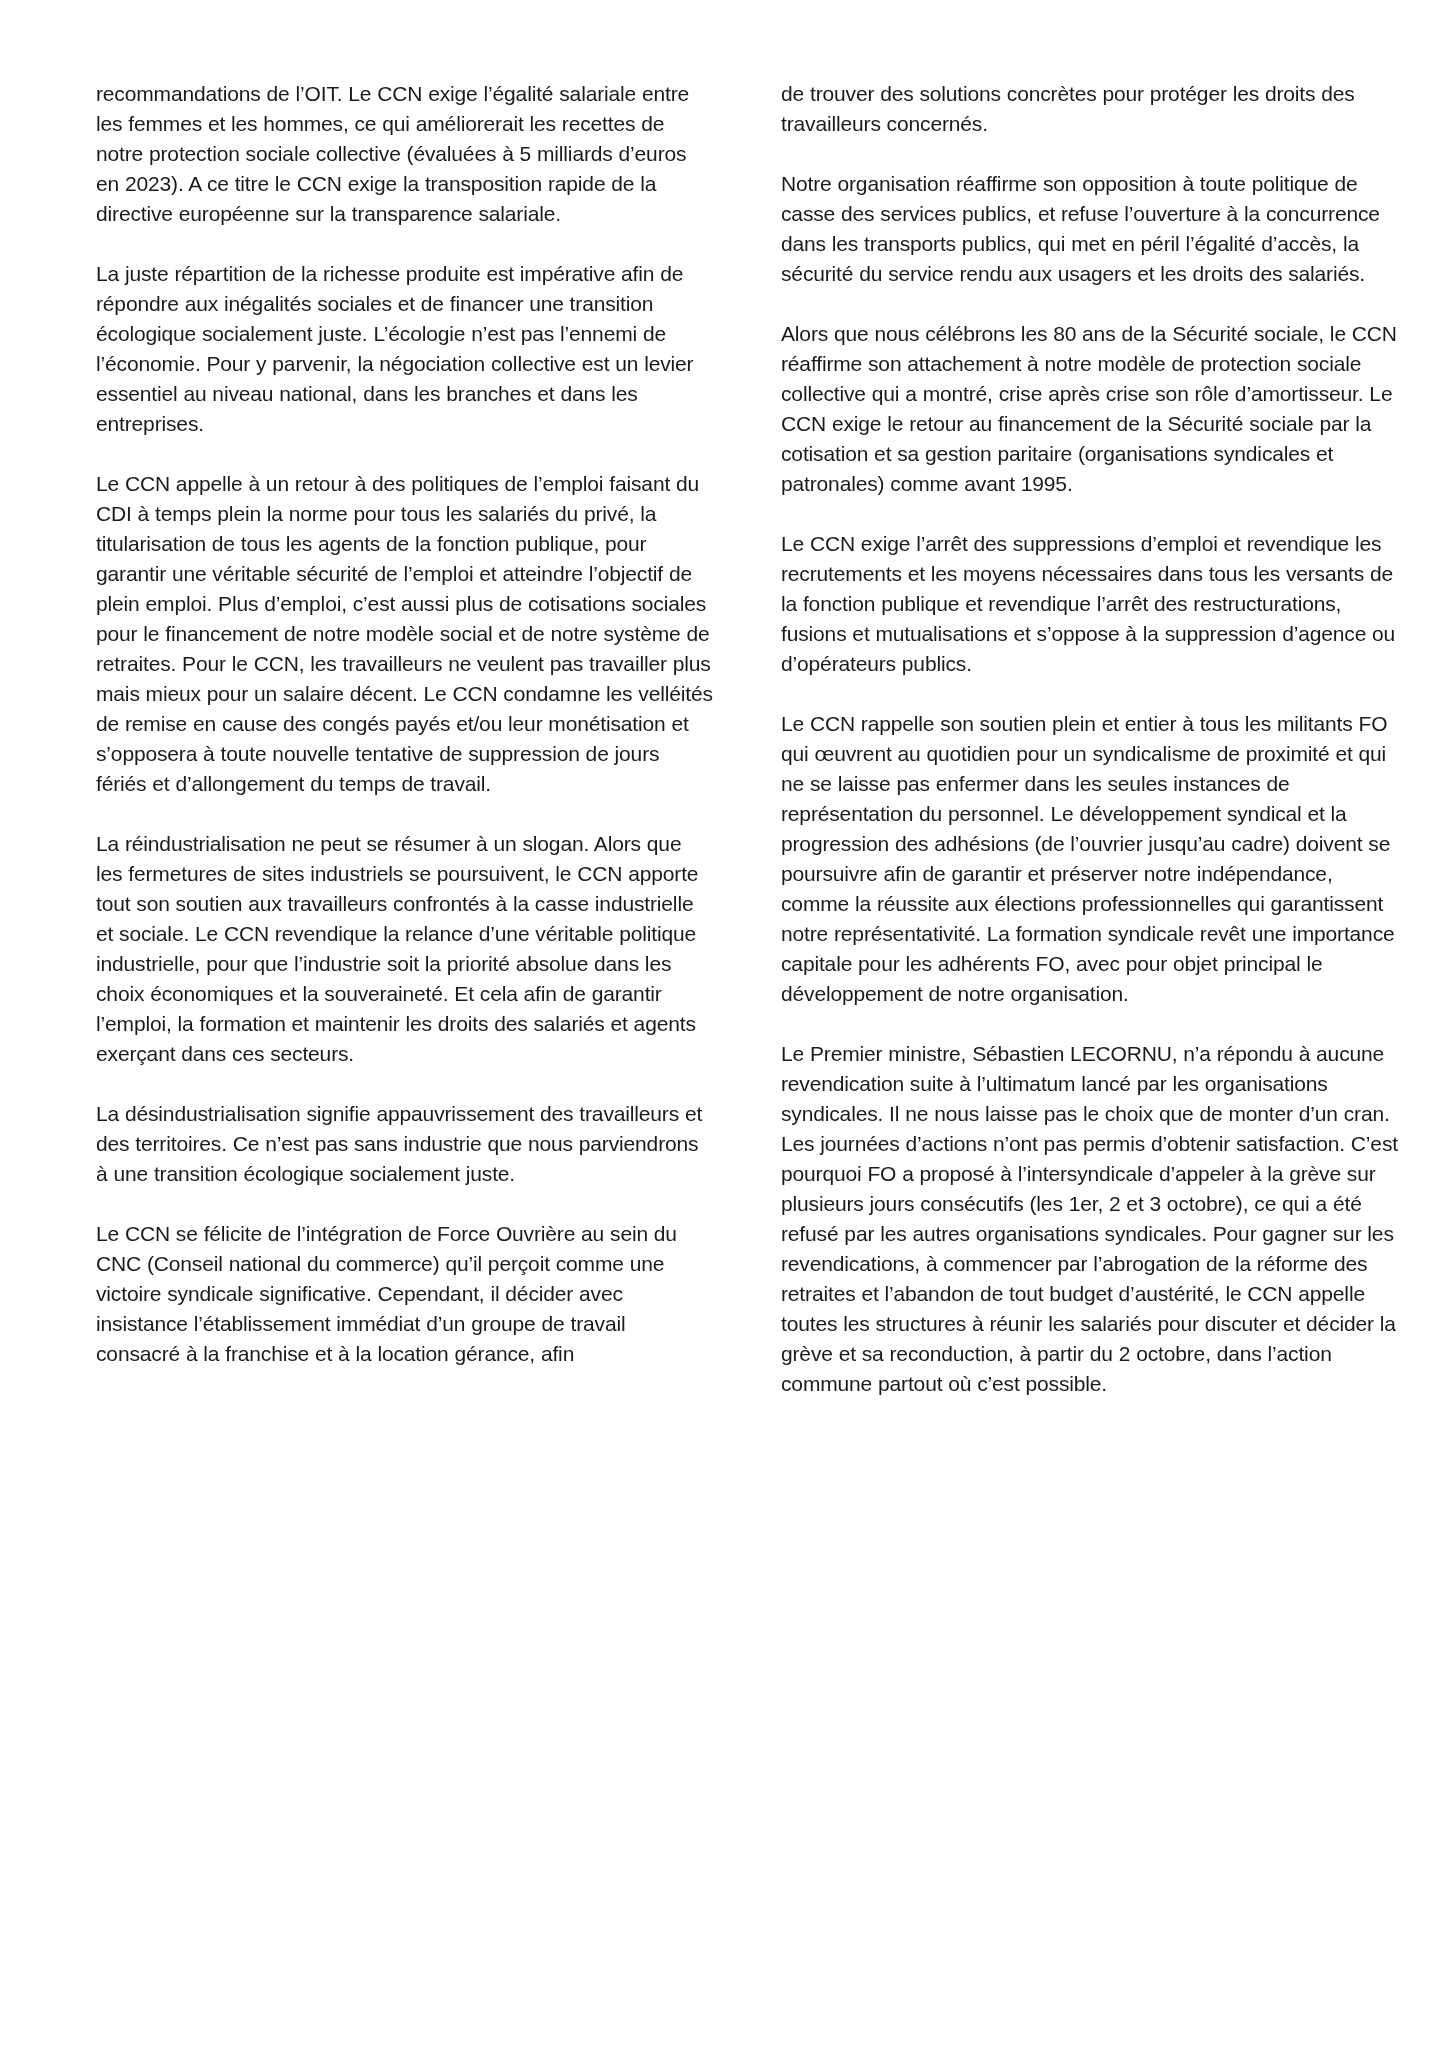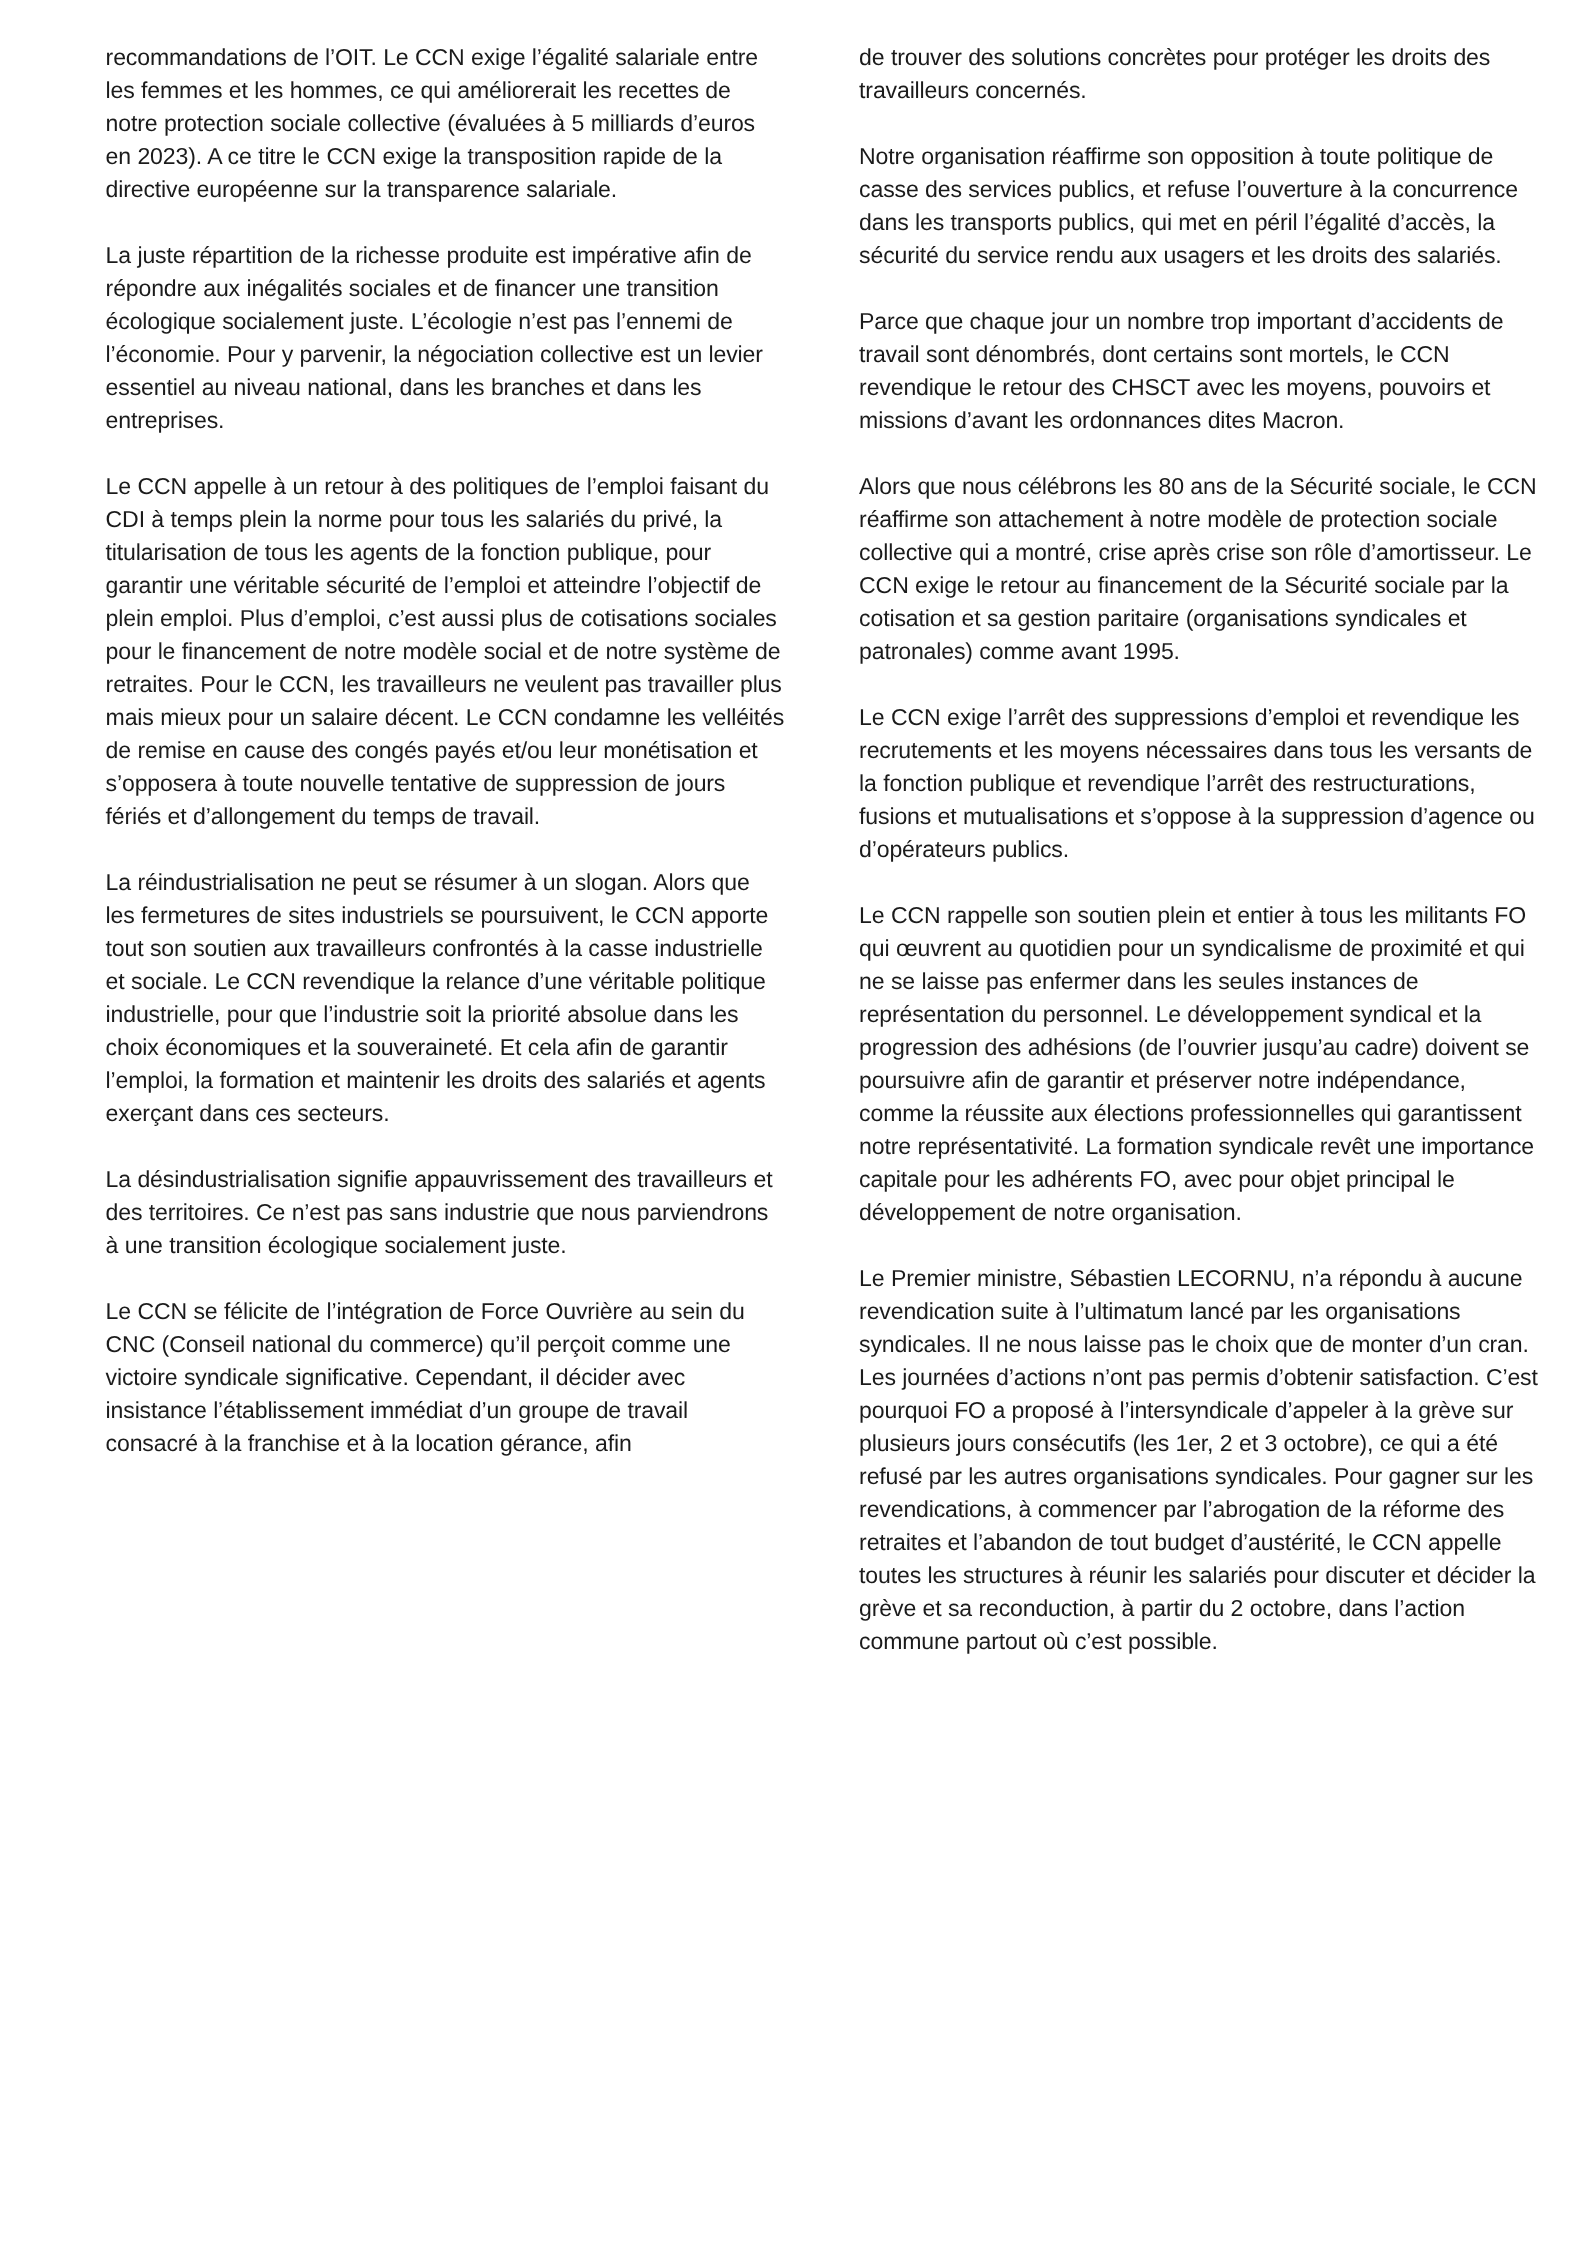--- a/index.html
+++ b/index.html
@@ -6,21 +6,21 @@
     margin: 0;
     padding: 0;
     background: #ffffff;
   }
   .page {
     position: relative;
     width: 1436px;
     height: 2048px;
     box-sizing: border-box;
     background: #ffffff;
-    padding: 38px 90px 0 96px;
+    padding: 79px 90px 0 96px;
     display: flex;
     gap: 68px;
     font-family: "Liberation Sans", sans-serif;
     font-size: 21px;
     line-height: 30px;
     letter-spacing: -0.15px;
     color: #1b1b1b;
     text-align: left;
   }
   .column {
@@ -41,19 +41,18 @@
     <p>recommandations de l’OIT. Le CCN exige l’égalité salariale entre les femmes et les hommes, ce qui améliorerait les recettes de notre protection sociale collective (évaluées à 5 milliards d’euros en 2023). A ce titre le CCN exige la transposition rapide de la directive européenne sur la transparence salariale.</p>
     <p>La juste répartition de la richesse produite est impérative afin de répondre aux inégalités sociales et de financer une transition écologique socialement juste. L’écologie n’est pas l’ennemi de l’économie. Pour y parvenir, la négociation collective est un levier essentiel au niveau national, dans les branches et dans les entreprises.</p>
     <p>Le CCN appelle à un retour à des politiques de l’emploi faisant du CDI à temps plein la norme pour tous les salariés du privé, la titularisation de tous les agents de la fonction publique, pour garantir une véritable sécurité de l’emploi et atteindre l’objectif de plein emploi. Plus d’emploi, c’est aussi plus de cotisations sociales pour le financement de notre modèle social et de notre système de retraites. Pour le CCN, les travailleurs ne veulent pas travailler plus mais mieux pour un salaire décent. Le CCN condamne les velléités de remise en cause des congés payés et/ou leur monétisation et s’opposera à toute nouvelle tentative de suppression de jours fériés et d’allongement du temps de travail.</p>
     <p>La réindustrialisation ne peut se résumer à un slogan. Alors que les fermetures de sites industriels se poursuivent, le CCN apporte tout son soutien aux travailleurs confrontés à la casse industrielle et sociale. Le CCN revendique la relance d’une véritable politique industrielle, pour que l’industrie soit la priorité absolue dans les choix économiques et la souveraineté. Et cela afin de garantir l’emploi, la formation et maintenir les droits des salariés et agents exerçant dans ces secteurs.</p>
     <p>La désindustrialisation signifie appauvrissement des travailleurs et des territoires. Ce n’est pas sans industrie que nous parviendrons à une transition écologique socialement juste.</p>
     <p>Le CCN se félicite de l’intégration de Force Ouvrière au sein du CNC (Conseil national du commerce) qu’il perçoit comme une victoire syndicale significative. Cependant, il décider avec insistance l’établissement immédiat d’un groupe de travail consacré à la franchise et à la location gérance, afin</p>
   </div>
   <div class="column">
     <p>de trouver des solutions concrètes pour protéger les droits des travailleurs concernés.</p>
     <p>Notre organisation réaffirme son opposition à toute politique de casse des services publics, et refuse l’ouverture à la concurrence dans les transports publics, qui met en péril l’égalité d’accès, la sécurité du service rendu aux usagers et les droits des salariés.</p>
-    <p>Parce que chaque jour un nombre trop important d’accidents de travail sont dénombrés, dont certains sont mortels, le CCN revendique le retour des CHSCT avec les moyens, pouvoirs et missions d’avant les ordonnances dites Macron.</p>
     <p>Alors que nous célébrons les 80 ans de la Sécurité sociale, le CCN réaffirme son attachement à notre modèle de protection sociale collective qui a montré, crise après crise son rôle d’amortisseur. Le CCN exige le retour au financement de la Sécurité sociale par la cotisation et sa gestion paritaire (organisations syndicales et patronales) comme avant 1995.</p>
     <p>Le CCN exige l’arrêt des suppressions d’emploi et revendique les recrutements et les moyens nécessaires dans tous les versants de la fonction publique et revendique l’arrêt des restructurations, fusions et mutualisations et s’oppose à la suppression d’agence ou d’opérateurs publics.</p>
     <p>Le CCN rappelle son soutien plein et entier à tous les militants FO qui œuvrent au quotidien pour un syndicalisme de proximité et qui ne se laisse pas enfermer dans les seules instances de représentation du personnel. Le développement syndical et la progression des adhésions (de l’ouvrier jusqu’au cadre) doivent se poursuivre afin de garantir et préserver notre indépendance, comme la réussite aux élections professionnelles qui garantissent notre représentativité. La formation syndicale revêt une importance capitale pour les adhérents FO, avec pour objet principal le développement de notre organisation.</p>
     <p>Le Premier ministre, Sébastien LECORNU, n’a répondu à aucune revendication suite à l’ultimatum lancé par les organisations syndicales. Il ne nous laisse pas le choix que de monter d’un cran. Les journées d’actions n’ont pas permis d’obtenir satisfaction. C’est pourquoi FO a proposé à l’intersyndicale d’appeler à la grève sur plusieurs jours consécutifs (les 1er, 2 et 3 octobre), ce qui a été refusé par les autres organisations syndicales. Pour gagner sur les revendications, à commencer par l’abrogation de la réforme des retraites et l’abandon de tout budget d’austérité, le CCN appelle toutes les structures à réunir les salariés pour discuter et décider la grève et sa reconduction, à partir du 2 octobre, dans l’action commune partout où c’est possible.</p>
   </div>
 </div>
 
 </body></html>

